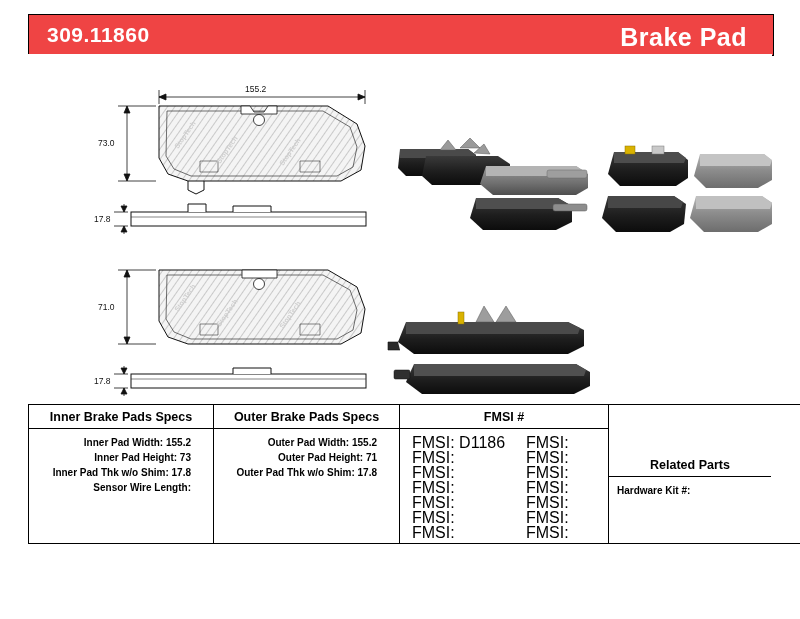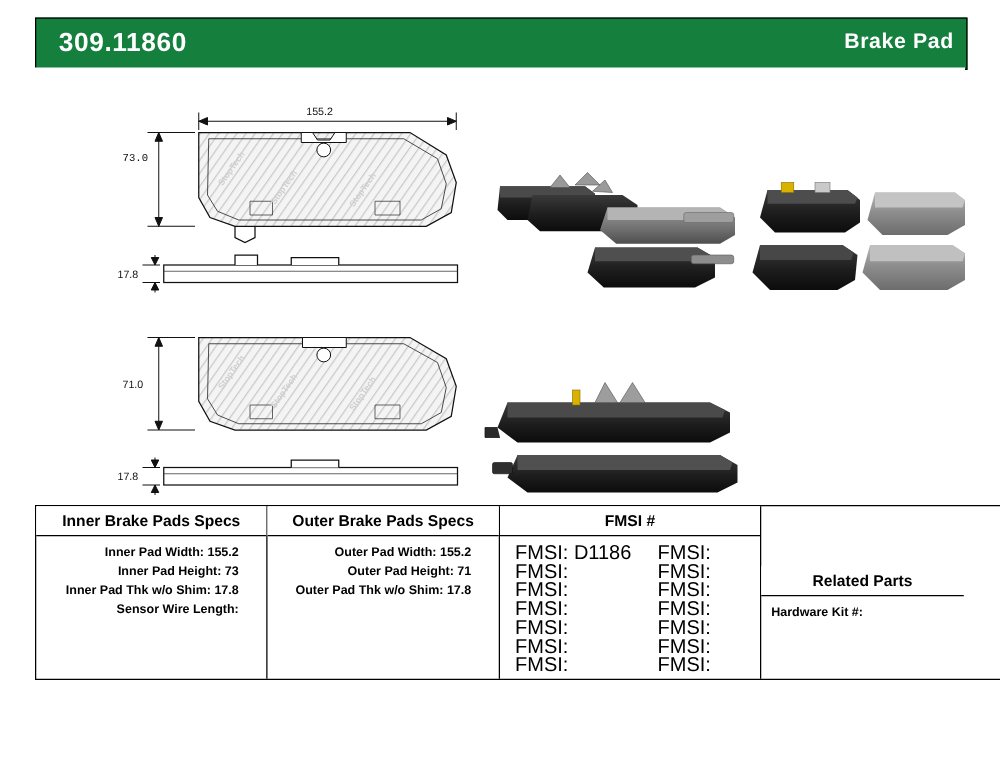--- a/index.html
+++ b/index.html
@@ -23,38 +23,38 @@
     height: 586px;
   }
 
   
   .header {
     position: absolute;
     left: 0;
     top: 0;
     width: 744px;
     height: 40px;
-    background: #15803d;
+    background: #ef4444;
     border: 1px solid #000;
   }
   .header .part-number {
     position: absolute;
     left: 18px;
     top: 8px;
     color: #fff;
     font-size: 21px;
     font-weight: bold;
     letter-spacing: 0.5px;
   }
   .header .doc-type {
     position: absolute;
-    right: 10px;
+    right: 26px;
     top: 8px;
     color: #fff;
-    font-size: 17px;
+    font-size: 25px;
     font-weight: bold;
     letter-spacing: 0.5px;
   }
 
   
   .diagram-area {
     position: absolute;
     left: 0;
     top: 40px;
     width: 744px;
@@ -338,21 +338,21 @@
         <rect x="430" y="258" width="6" height="12" fill="#d9b200" stroke="#8a7200" stroke-width="0.5"></rect>
         <path d="M370,288 L360,288 L360,296 L372,296" fill="#2a2a2a" stroke="#111" stroke-width="0.6"></path>
 
         <path d="M386,310 L548,310 L562,318 L562,332 L546,340 L394,340 L378,328 Z" fill="url(#dark)"></path>
         <path d="M386,310 L548,310 L558,316 L556,322 L386,322 Z" fill="#505050"></path>
         <rect x="366" y="316" width="16" height="9" rx="1.5" fill="#2f2f2f" stroke="#111" stroke-width="0.5"></rect>
       </g>
     </svg>
 
     <div class="dim-label" style="left:217px; top:30px;">155.2</div>
-    <div class="dim-label" style="left:70px; top:68px;font-family:Liberation Mono, monospace;">73.0</div>
+    <div class="dim-label" style="left:70px; top:84px;">73.0</div>
     <div class="dim-label" style="left:66px; top:160px;">17.8</div>
     <div class="dim-label" style="left:70px; top:248px;">71.0</div>
     <div class="dim-label" style="left:66px; top:322px;">17.8</div>
   </div>
 
   <div class="spec-table">
 
     <div class="col col-inner">
       <div class="col-head">Inner Brake Pads Specs</div>
       <div class="col-body">

